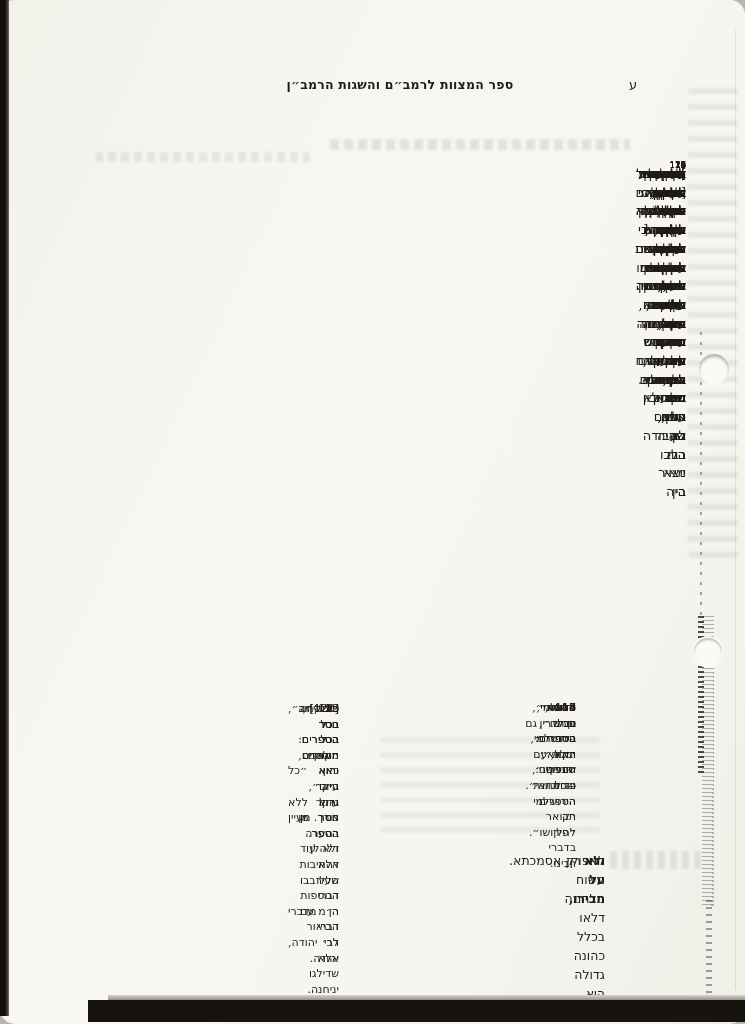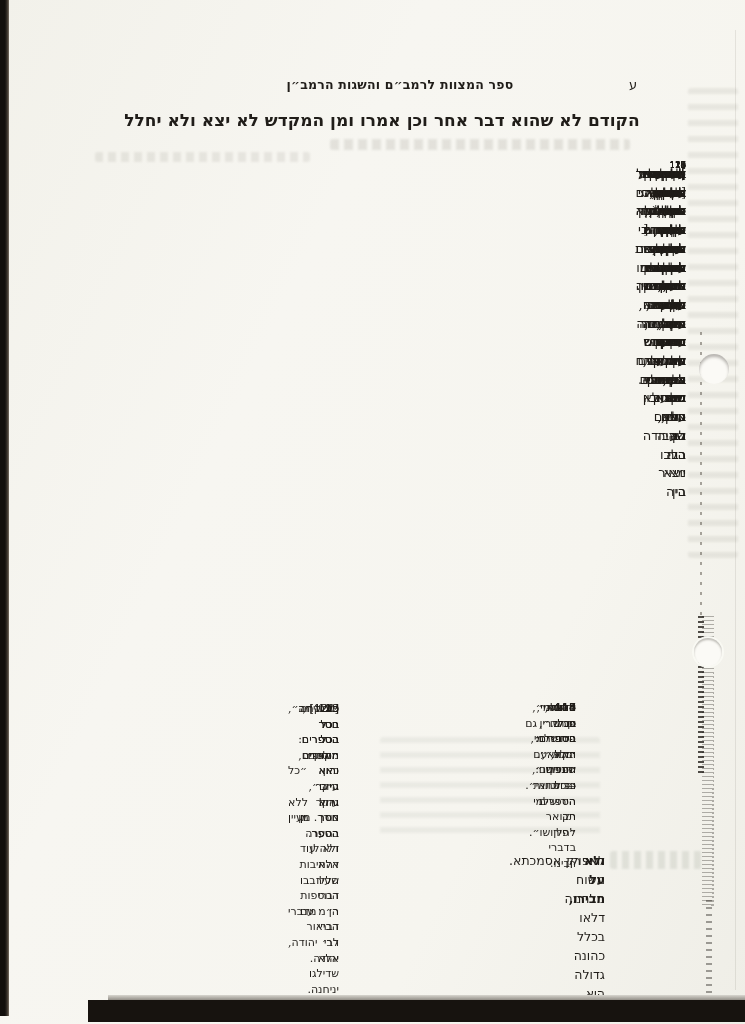--- a/index.html
+++ b/index.html
@@ -1,20 +1,20 @@
 <!DOCTYPE html>
 <html lang="he"><head>
 <meta charset="utf-8">
 <title>Scanned page</title>
 <style>
   html,body{margin:0;padding:0;}
   body{width:745px;height:1024px;position:relative;overflow:hidden;
        font-family:"DejaVu Serif","DejaVu Sans",serif;background:#b9b6b0;}
   #scan{position:absolute;inset:0;background:
-        linear-gradient(115deg,#f2f1ea 0%,#f7f6f1 35%,#f6f5ef 70%,#efeee7 100%);}
+        linear-gradient(115deg,#f2f1ea 0%,#f7f6f1 35%,#f6f5ef 70%,#efeee7 100%); border-radius: 15px;}
   #scan *{position:absolute;color:var(--ink,#201d19);}
   
   .edge-left{left:0;top:0;width:9px;height:1016px;
      background:linear-gradient(90deg,#120f0c 0 55%,#39322a 80%,#7a7064 100%);}
   .bottom-bar{left:88px;top:1000px;width:657px;height:22px;background:#17130f;}
   .bottom-bar-rim{left:108px;top:995px;width:637px;height:6px;
      background:linear-gradient(180deg,#d8d6cf,#85817a);}
   .page-right-line{left:735px;top:30px;width:1px;height:960px;background:rgba(90,85,75,.12);}
   .crease{left:700px;top:332px;width:2px;height:290px;
      background:repeating-linear-gradient(180deg,rgba(70,63,53,.45) 0 3px,transparent 3px 10px);}
@@ -68,21 +68,20 @@
 
   <div class="bleed bleed-h1"></div>
   <div class="bleed bleed-h2"></div>
   <div class="bleed bleed-margin"></div>
   <div class="bleed bleed-fn"></div>
   <div class="bleed bleed-bn"></div>
 
   <div class="runhead" dir="rtl">ספר המצוות לרמב״ם והשגות הרמב״ן</div>
   <div class="pagenum">ע</div>
 
-  <div class="heading">הקודם לא שהוא דבר אחר וכן אמרו ומן המקדש לא יצא ולא יחלל</div>
 
   <div class="body">
       <div class="line" dir="rtl">
         <span>הזה אבל העיקר למניח העבודה ויוצא הוא וכמו שפירשנו. והראיה עוד בזה מאמרם</span>
         <sup>113</sup>
       </div>
       <div class="line" dir="rtl">
         <span>במשוח מלחמה: וכולן אינן נוהגים במשוח מלחמה חוץ מחמשה דברים האמורים בפרשה</span>
       </div>
       <div class="line" dir="rtl">

